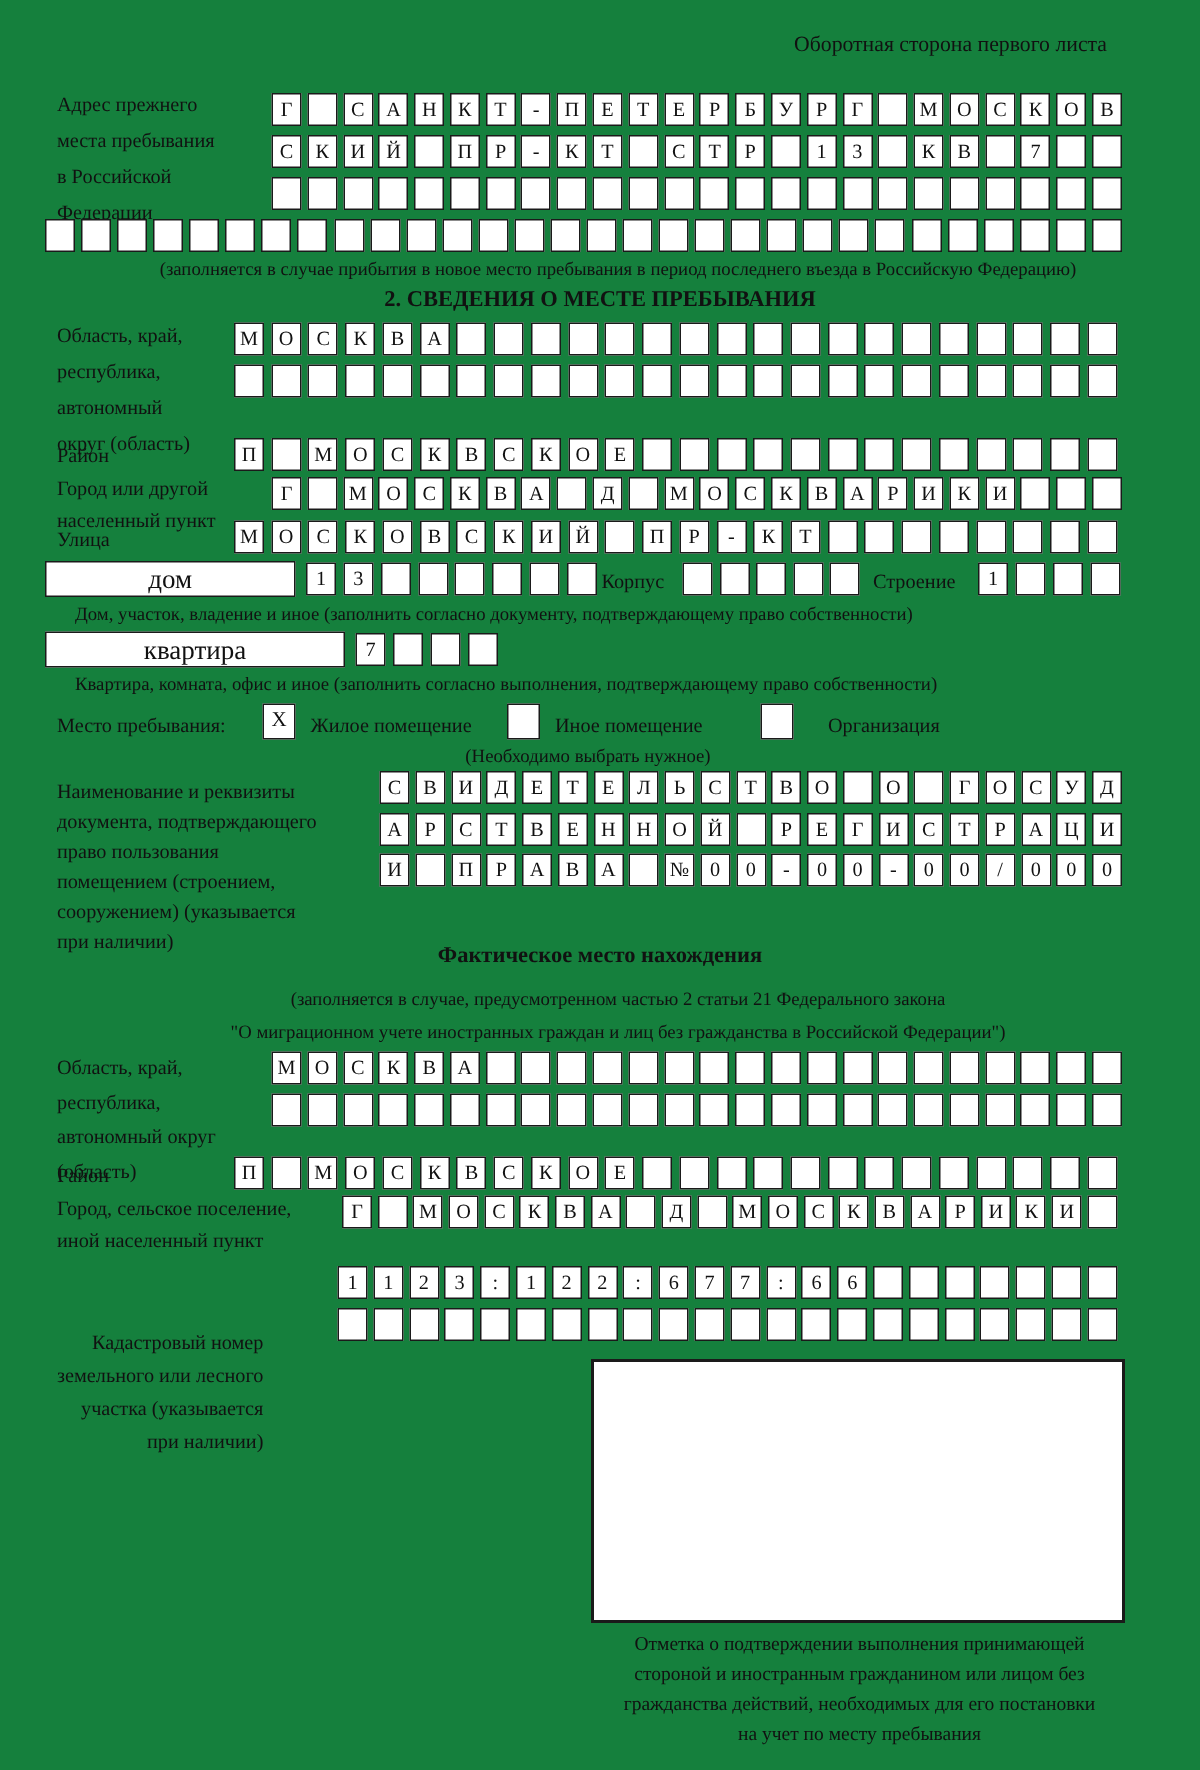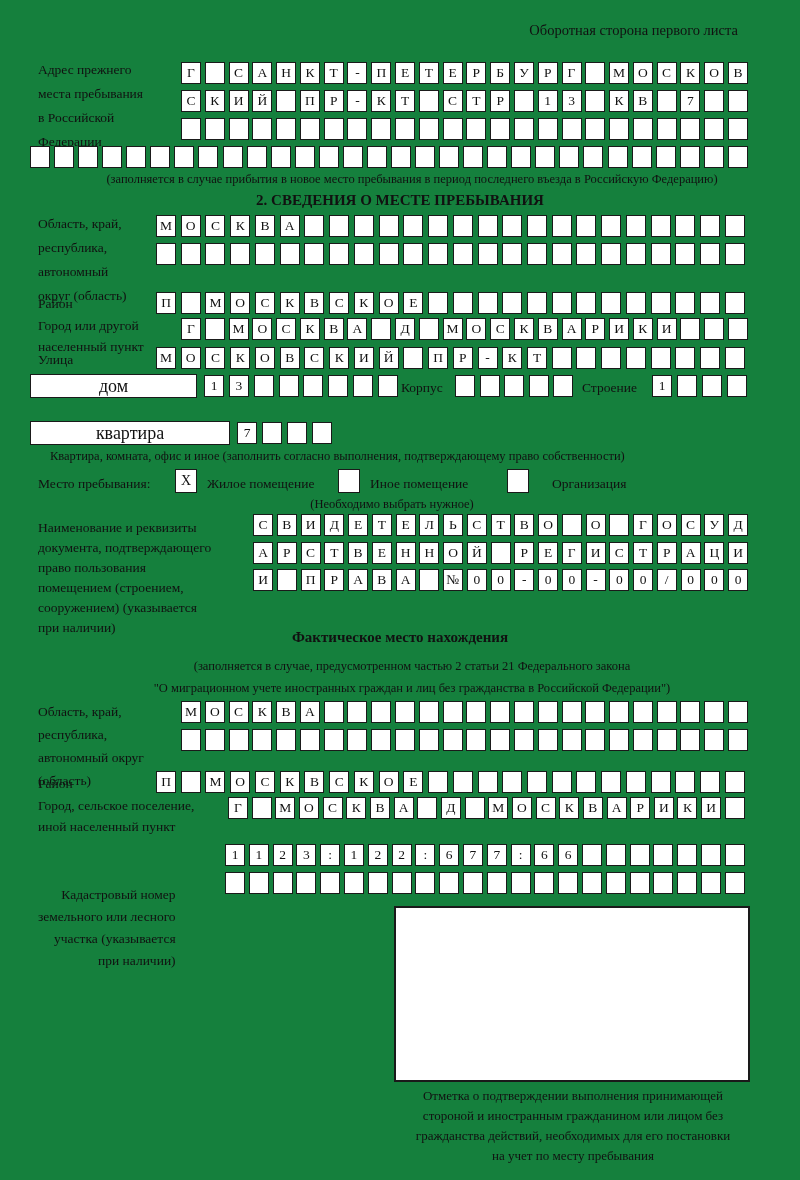--- a/index.html
+++ b/index.html
@@ -319,20 +319,21 @@
       <div class="cell"></div>
       <div class="cell"></div>
     </div>
   <div class="lbl" style="left:582px;top:376px;">Строение</div>
   <div class="cr" style="left:652px;top:375px;width:95px;">
       <div class="cell">1</div>
       <div class="cell"></div>
       <div class="cell"></div>
       <div class="cell"></div>
     </div>
+  <div class="note" style="left:38px;top:402px;">Дом, участок, владение и иное (заполнить согласно документу, подтверждающему право собственности)</div>
 
   <div class="widebox" style="left:30px;top:421px;width:200px;">квартира</div>
   <div class="cr" style="left:237px;top:422px;width:95px;">
       <div class="cell">7</div>
       <div class="cell"></div>
       <div class="cell"></div>
       <div class="cell"></div>
     </div>
   <div class="note" style="left:38px;top:449px;">Квартира, комната, офис и иное (заполнить согласно выполнения, подтверждающему право собственности)</div>
 

